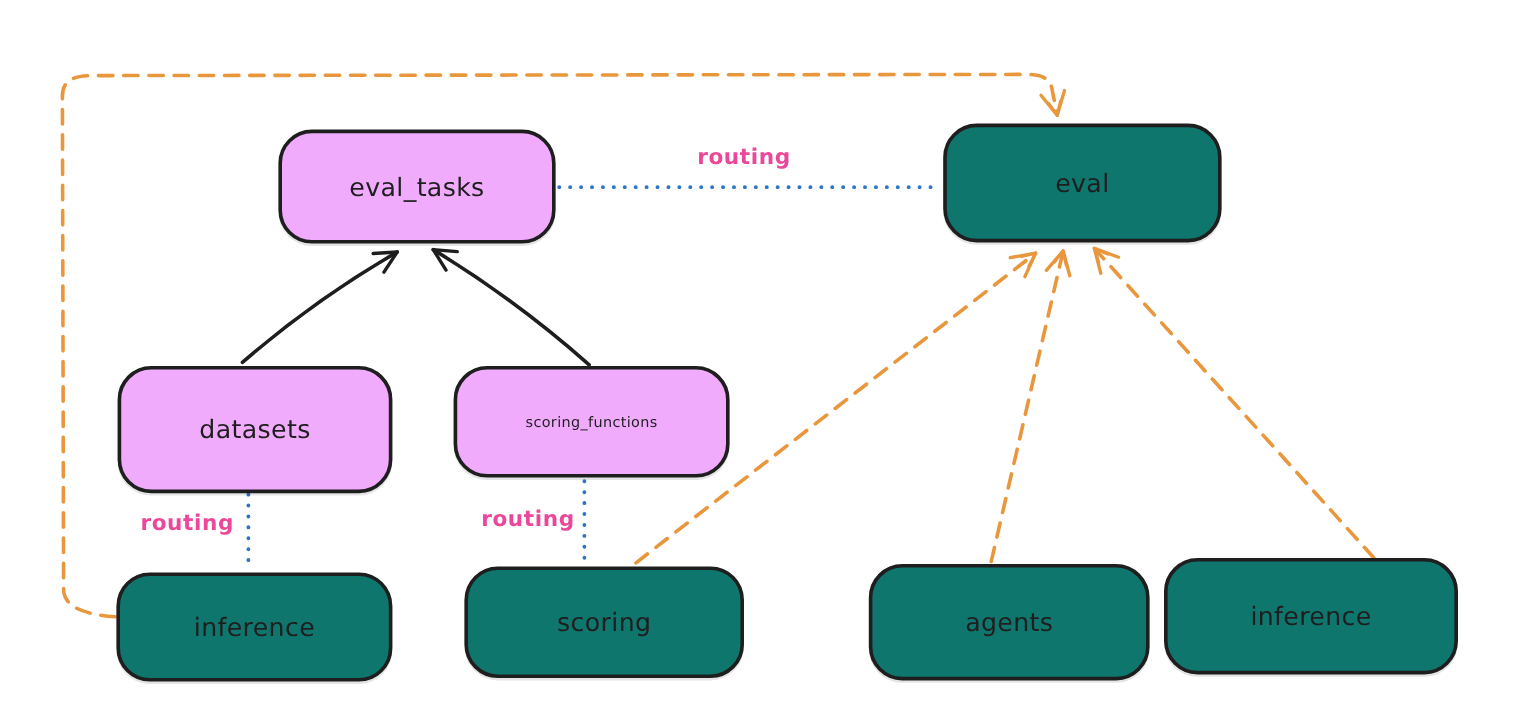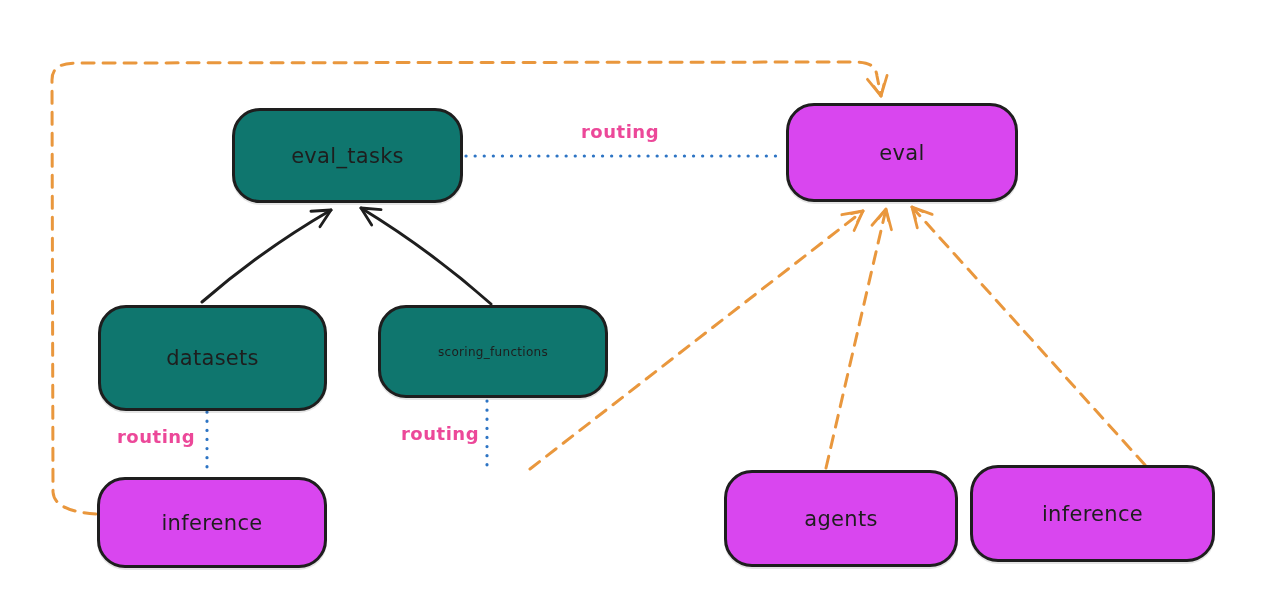--- a/index.html
+++ b/index.html
@@ -28,22 +28,22 @@
     justify-content: center;
     border: 3px solid #1e1e1e;
     border-radius: 28px;
     box-sizing: border-box;
     box-shadow: 0 2px 0 rgba(30,30,30,0.12);
     color: #1e1e1e;
     font-size: 21px;
     letter-spacing: 0.3px;
     text-align: center;
   }
-  .node.blue  { background: #0f766e; }
-  .node.green { background: #d946ef; }
+  .node.blue  { background: #f0abfc; }
+  .node.green { background: #0f766e; }
   .edge-label {
     position: absolute;
     transform: translate(-50%, -50%);
     color: #ec4899;
     font-size: 18px;
     font-weight: 700;
     letter-spacing: 0.5px;
     white-space: nowrap;
   }
 </style>
@@ -89,20 +89,23 @@
   </div>
 
   <div class="node blue" style="left:378px; top:305px; width:230px; height:93px; font-size:12px;">
     <span>scoring_functions</span>
   </div>
 
   <div class="node green" style="left:97px; top:477px; width:230px; height:91px;">
     <span>inference</span>
   </div>
 
+  <div class="node green" style="left:387px; top:472px; width:233px; height:93px;">
+    <span>scoring</span>
+  </div>
 
   <div class="node green" style="left:708px; top:470px; width:234px; height:97px;margin-left:16px;">
     <span>agents</span>
   </div>
 
   <div class="node green" style="left:970px; top:465px; width:245px; height:97px;">
     <span>inference</span>
   </div>
 
   <div class="edge-label" style="left:620px; top:131px;">routing</div>

